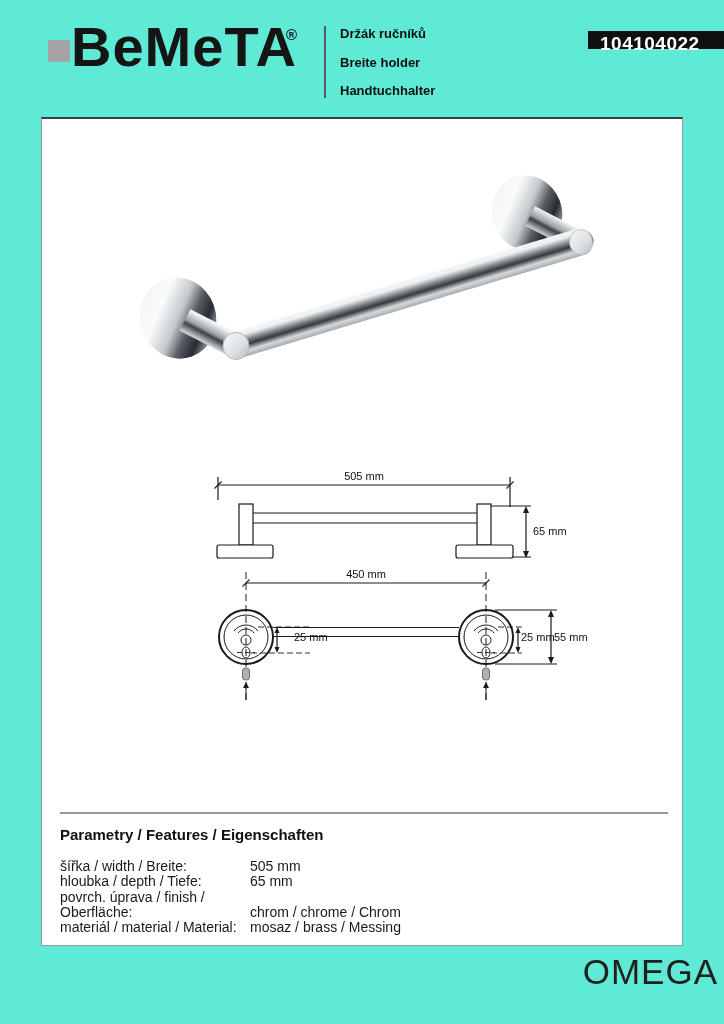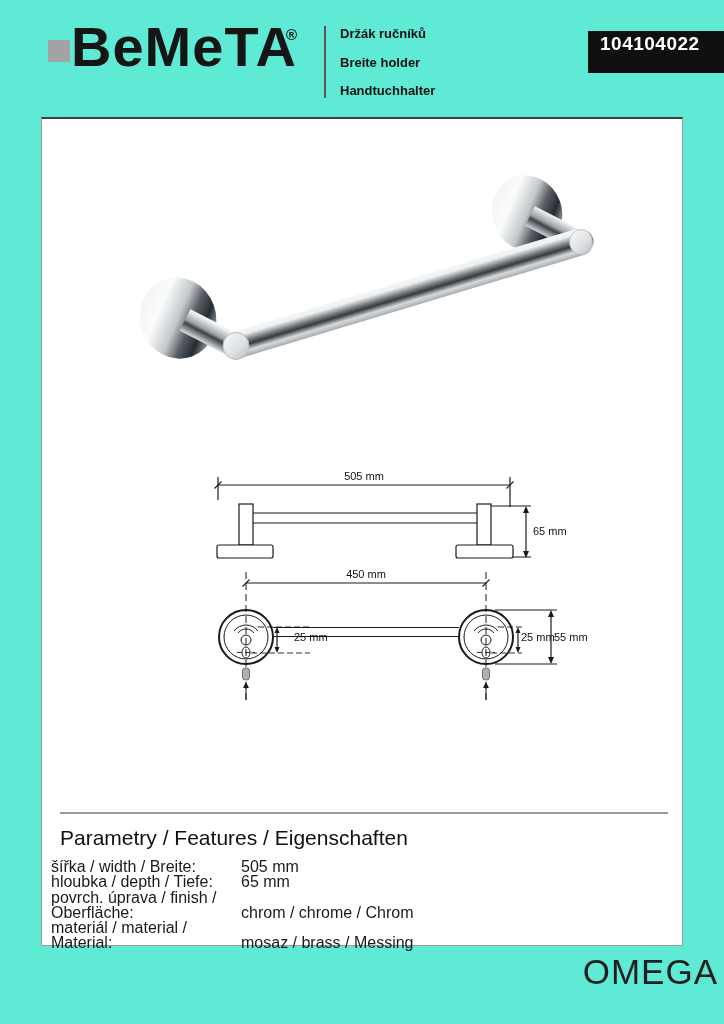--- a/index.html
+++ b/index.html
@@ -7,36 +7,36 @@
         font-family:"Liberation Sans",sans-serif;color:#111;overflow:hidden;padding-left:36px;}
 
   
   .logo-square{position:absolute;left:48px;top:40px;width:22px;height:22px;background:#a3a3a3;}
   .brand{position:absolute;left:71px;top:16px;font-size:56px;line-height:62px;
          font-weight:bold;letter-spacing:1px;color:#151515;white-space:nowrap;}
   .registered{position:absolute;left:286px;top:26px;font-size:15px;font-weight:bold;color:#151515;}
   .header-divider{position:absolute;left:324px;top:26px;height:72px;width:0;border-left:2px solid #5a5a5a;}
   .product-names{position:absolute;left:340px;top:20px;font-size:13px;font-weight:bold;
                  line-height:28.5px;color:#101010;}
-  .code-badge{position:absolute;left:588px;top:31px;width:136px;height:42px;background:#101010;
+  .code-badge{position:absolute;left:588px;top:31px;width:136px;height:18px;background:#101010;
               color:#fff;font-size:19px;font-weight:bold;line-height:25px;padding-left:12px;
               box-sizing:border-box;letter-spacing:.5px;}
 
   
   .content-box{position:absolute;left:41px;top:117px;width:642px;height:829px;
                border:1px solid #9a9a9a;border-top:2px solid #3f3f3f;background:#fff;box-sizing:border-box;}
 
   .photo-svg{position:absolute;left:120px;top:158px;}
   .drawing-svg{position:absolute;left:170px;top:458px;}
   svg text{font-family:"Liberation Sans",sans-serif;font-size:11px;fill:#111;font-weight:normal;}
 
   
   .params-rule{position:absolute;left:60px;top:812px;width:608px;border-top:2px solid #9a9a9a;}
-  .params-title{position:absolute;left:60px;top:826px;font-size:21px;font-weight:normal;color:#101010;}
-  .params-table{position:absolute;left:51px;top:859px;font-size:16px;line-height:15.3px;color:#1a1a1a;}
+  .params-title{position:absolute;left:60px;top:826px;font-size:15px;font-weight:bold;color:#101010;}
+  .params-table{position:absolute;left:60px;top:859px;font-size:14px;line-height:15.3px;color:#1a1a1a;}
   .param-row .p-label{display:inline-block;width:190px;}
   .omega{position:absolute;right:42px;top:954px;font-size:35px;line-height:35px;
          font-weight:normal;letter-spacing:1px;color:#1f1f1f;}
 </style>
 </head>
 <body>
 
 <div class="page">
 
   <div class="logo-square"></div>

